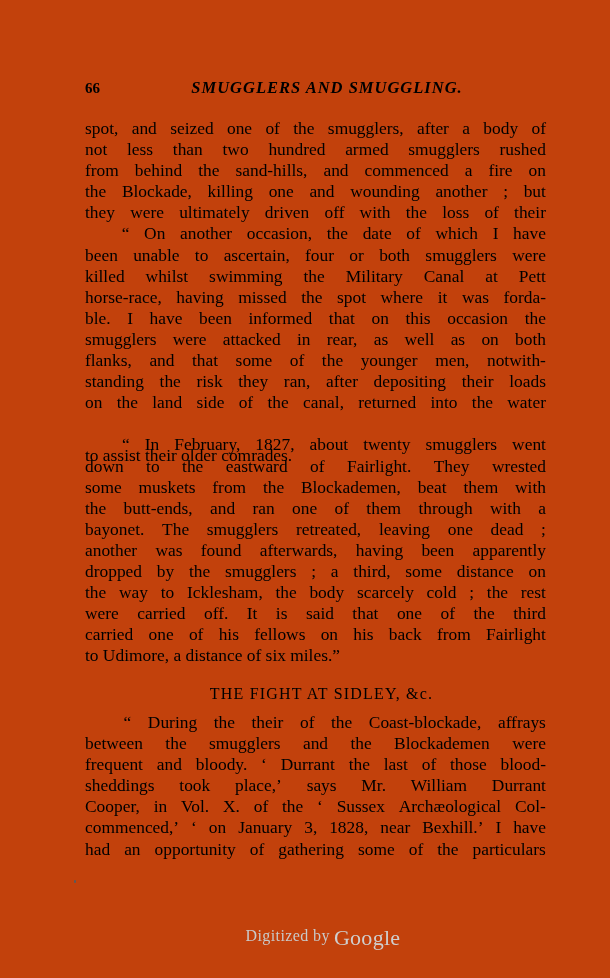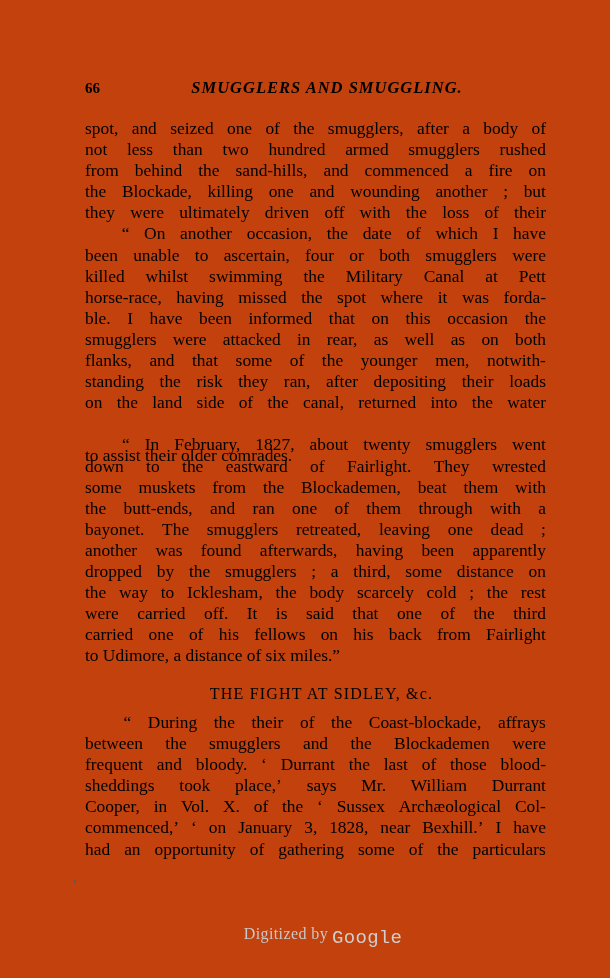--- a/index.html
+++ b/index.html
@@ -116,24 +116,24 @@
   }
 
   .wm-prefix {
     font-size: 16px;
     color: #c9c9c9;
     letter-spacing: 0.4px;
     vertical-align: 4px;
   }
 
   .wm-logo {
-    font-size: 19px;
+    font-size: 22px;
     color: #cfcfcf;
     letter-spacing: 0.3px;
-    font-family: Liberation Mono, monospace;
+    font-family: Liberation Serif, serif;
   }
 
   
   .speck {
     position: absolute;
     left: 74px;
     top: 880px;
     width: 2px;
     height: 3px;
     background: #5a5a5a;

